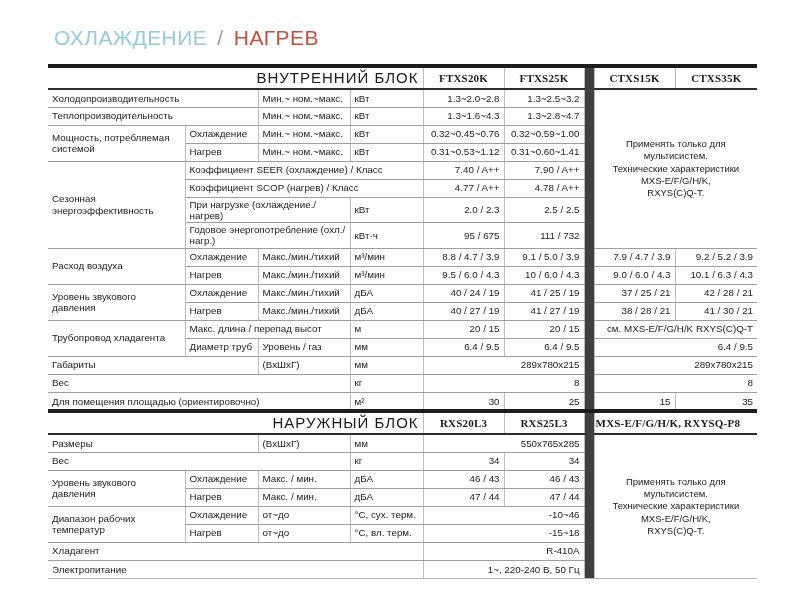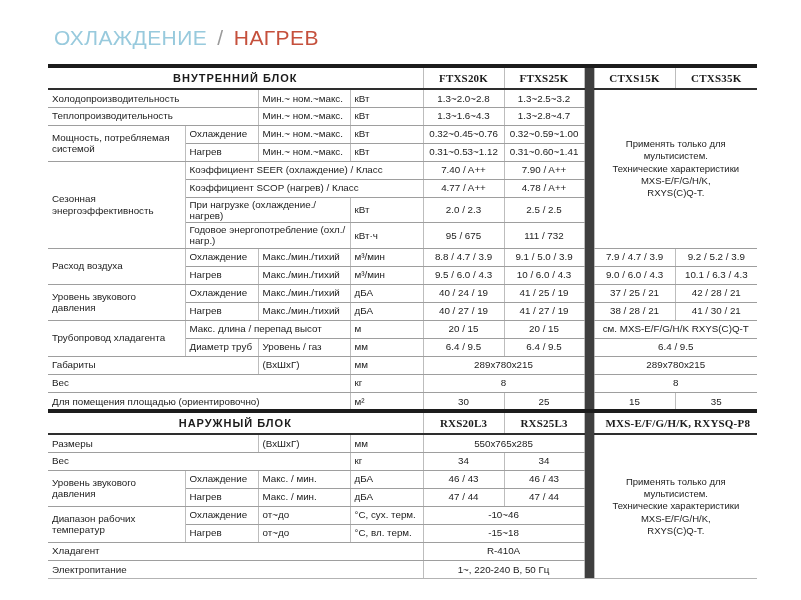--- a/index.html
+++ b/index.html
@@ -23,25 +23,25 @@
     border:hidden; font-size:9.8px; line-height:1.15;
   }
   td, th {
     border-top:1px solid #9e9e9e; border-bottom:1px solid #9e9e9e;
     border-left:1px solid #bdbdbd; border-right:1px solid #bdbdbd;
     padding:1px 4px; vertical-align:middle; overflow:hidden;
   }
   tr { height:18px; }
   tr.head-row { height:21px; }
   tr.head-row th { border-bottom:2px solid #2e2e2e; background:#fff; }
-  th.tbl-title { text-align:center; font-size:11px; font-weight:700; letter-spacing:1px; padding-left:4px; }
+  th.tbl-title { text-align:right; font-size:15px; font-weight:400; letter-spacing:1px; padding-left:4px; }
   th.model { text-align:center; font-size:11px; font-weight:700; letter-spacing:0.2px;font-family:Liberation Serif, serif; }
-  th.model-left { text-align:center; padding-left:8px; }
+  th.model-left { text-align:left; padding-left:1px; }
   td.lab { text-align:left; }
-  td.val { text-align:center; }
+  td.val { text-align:right; }
   td.divider { background:#3f3f3f; border:none; padding:0; }
   td.note-cell { text-align:center; vertical-align:middle; font-size:9.5px; line-height:1.3; padding:16px; }
 </style>
 </head>
 <body>
 
 <div class="page">
 
   <div class="page-title">
     <span style="color: rgb(152, 202, 221);">ОХЛАЖДЕНИЕ</span>

